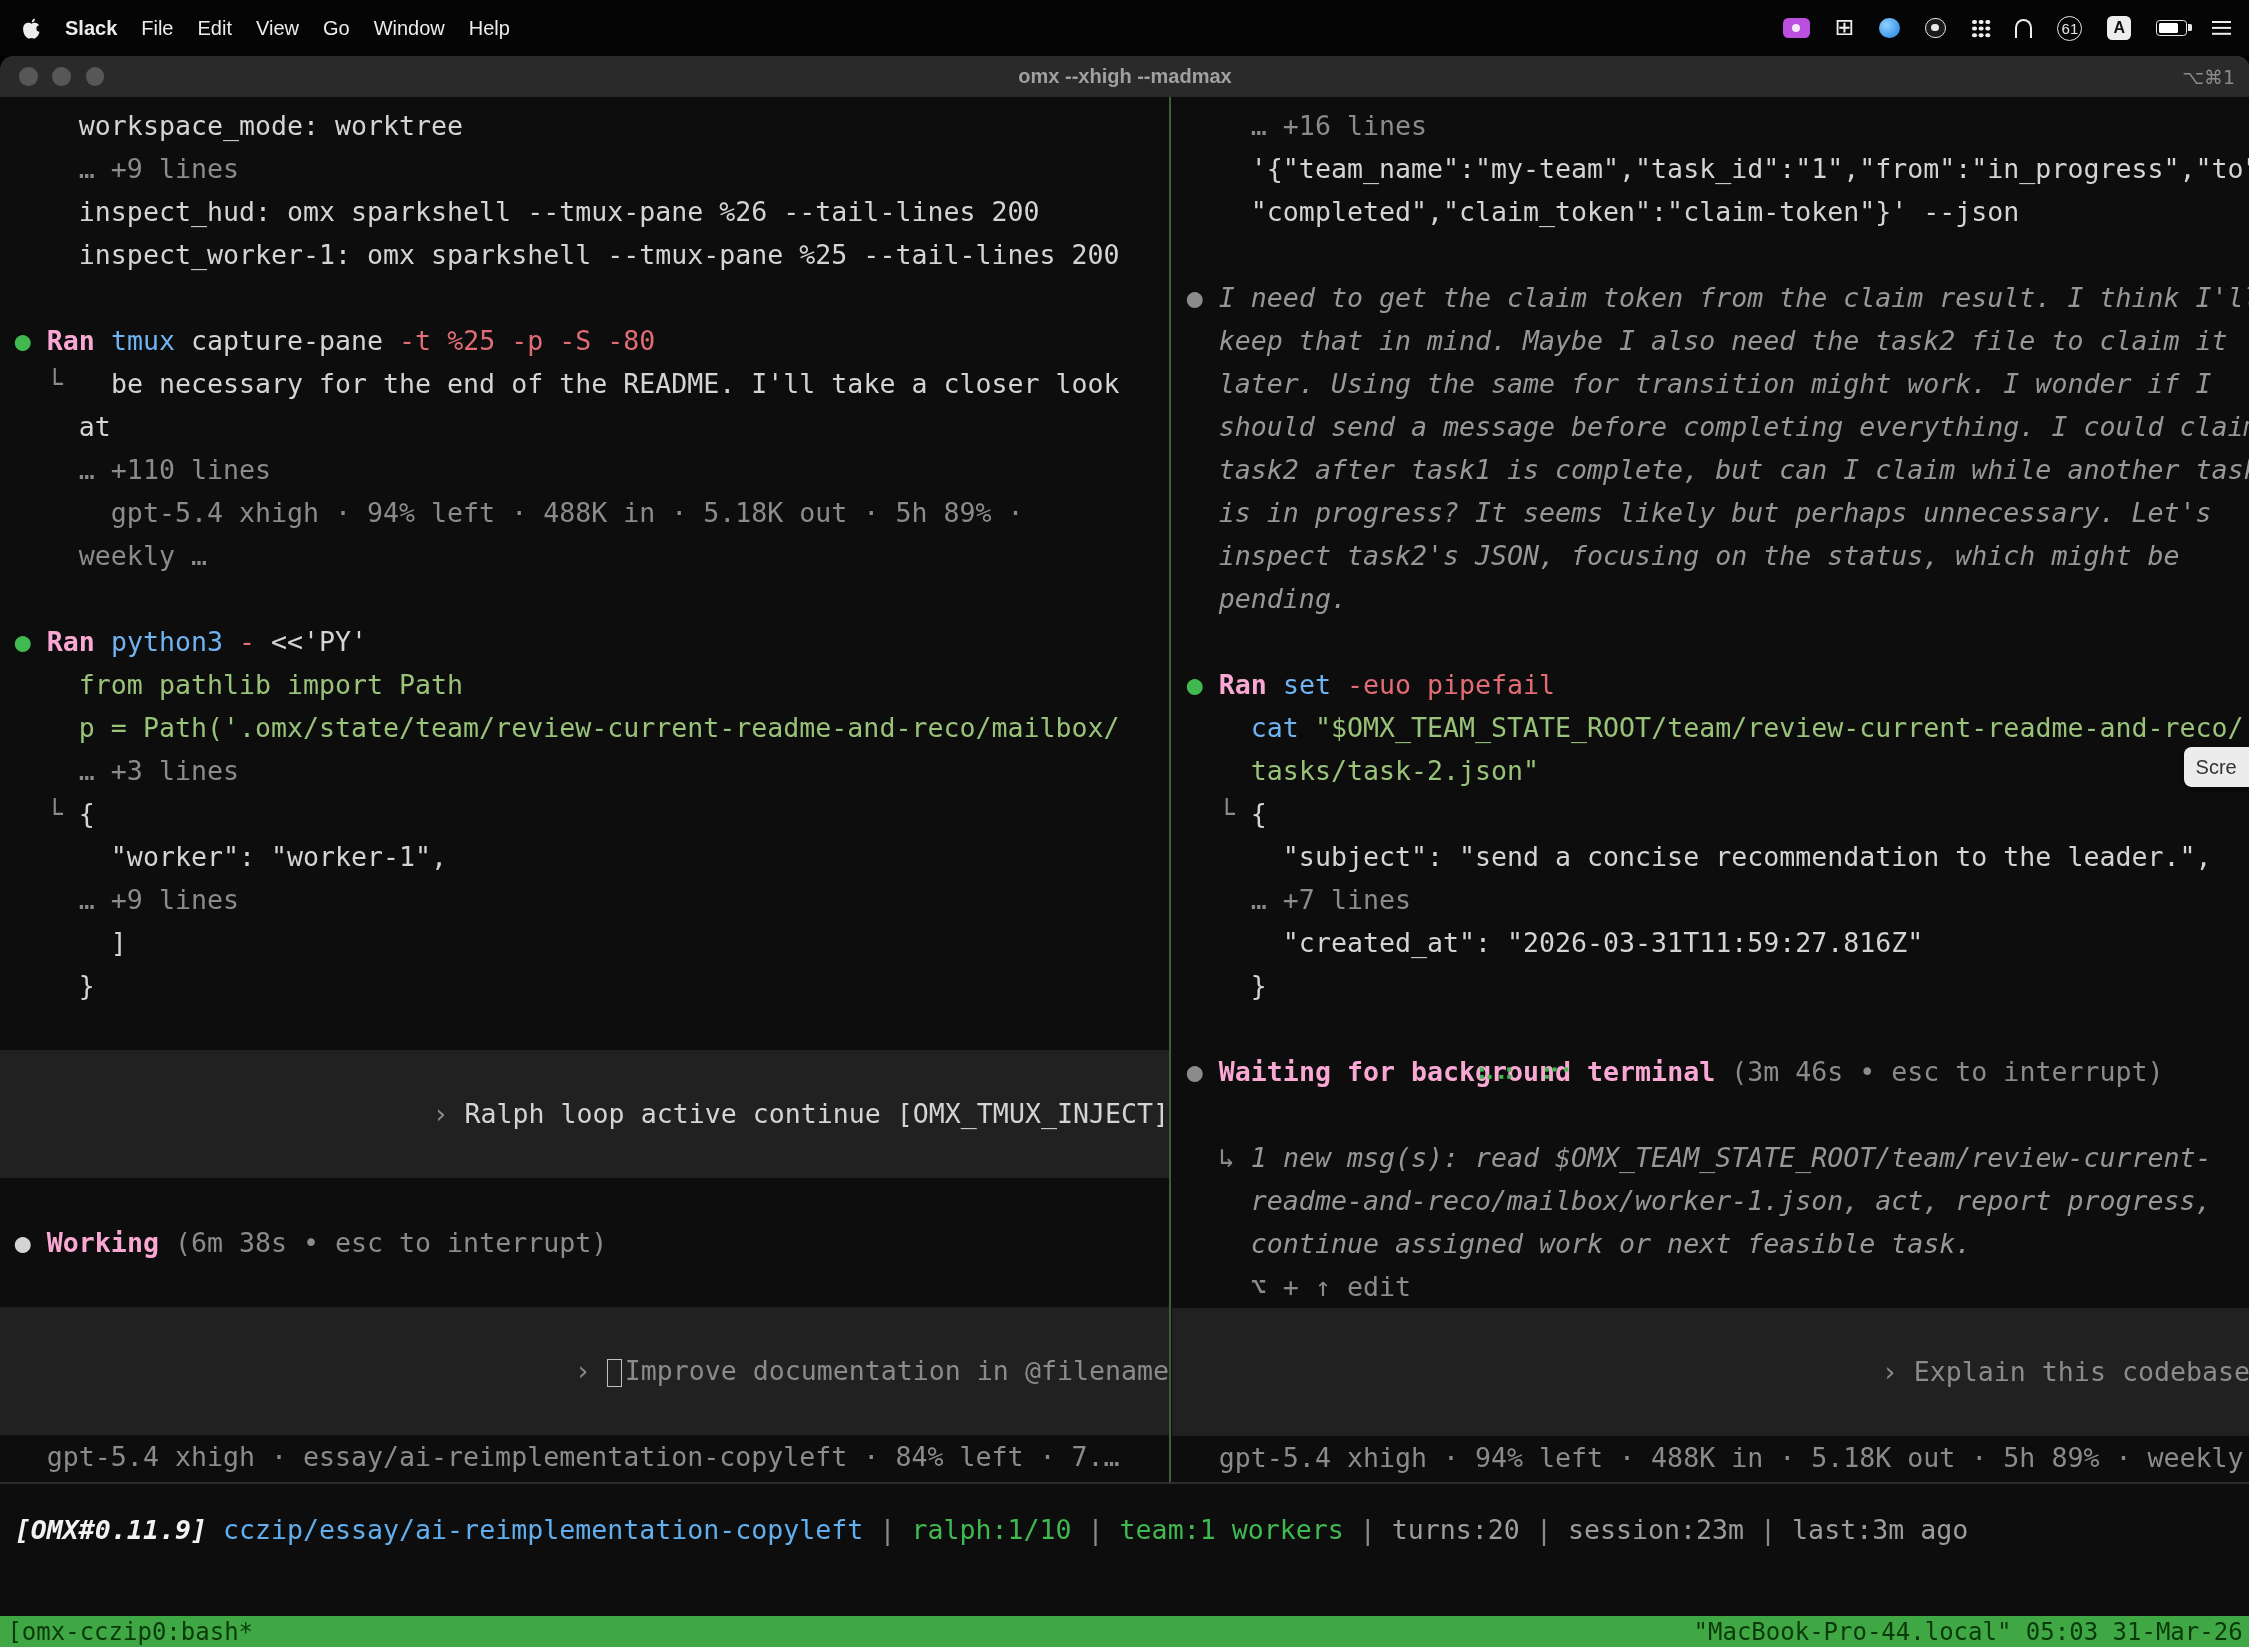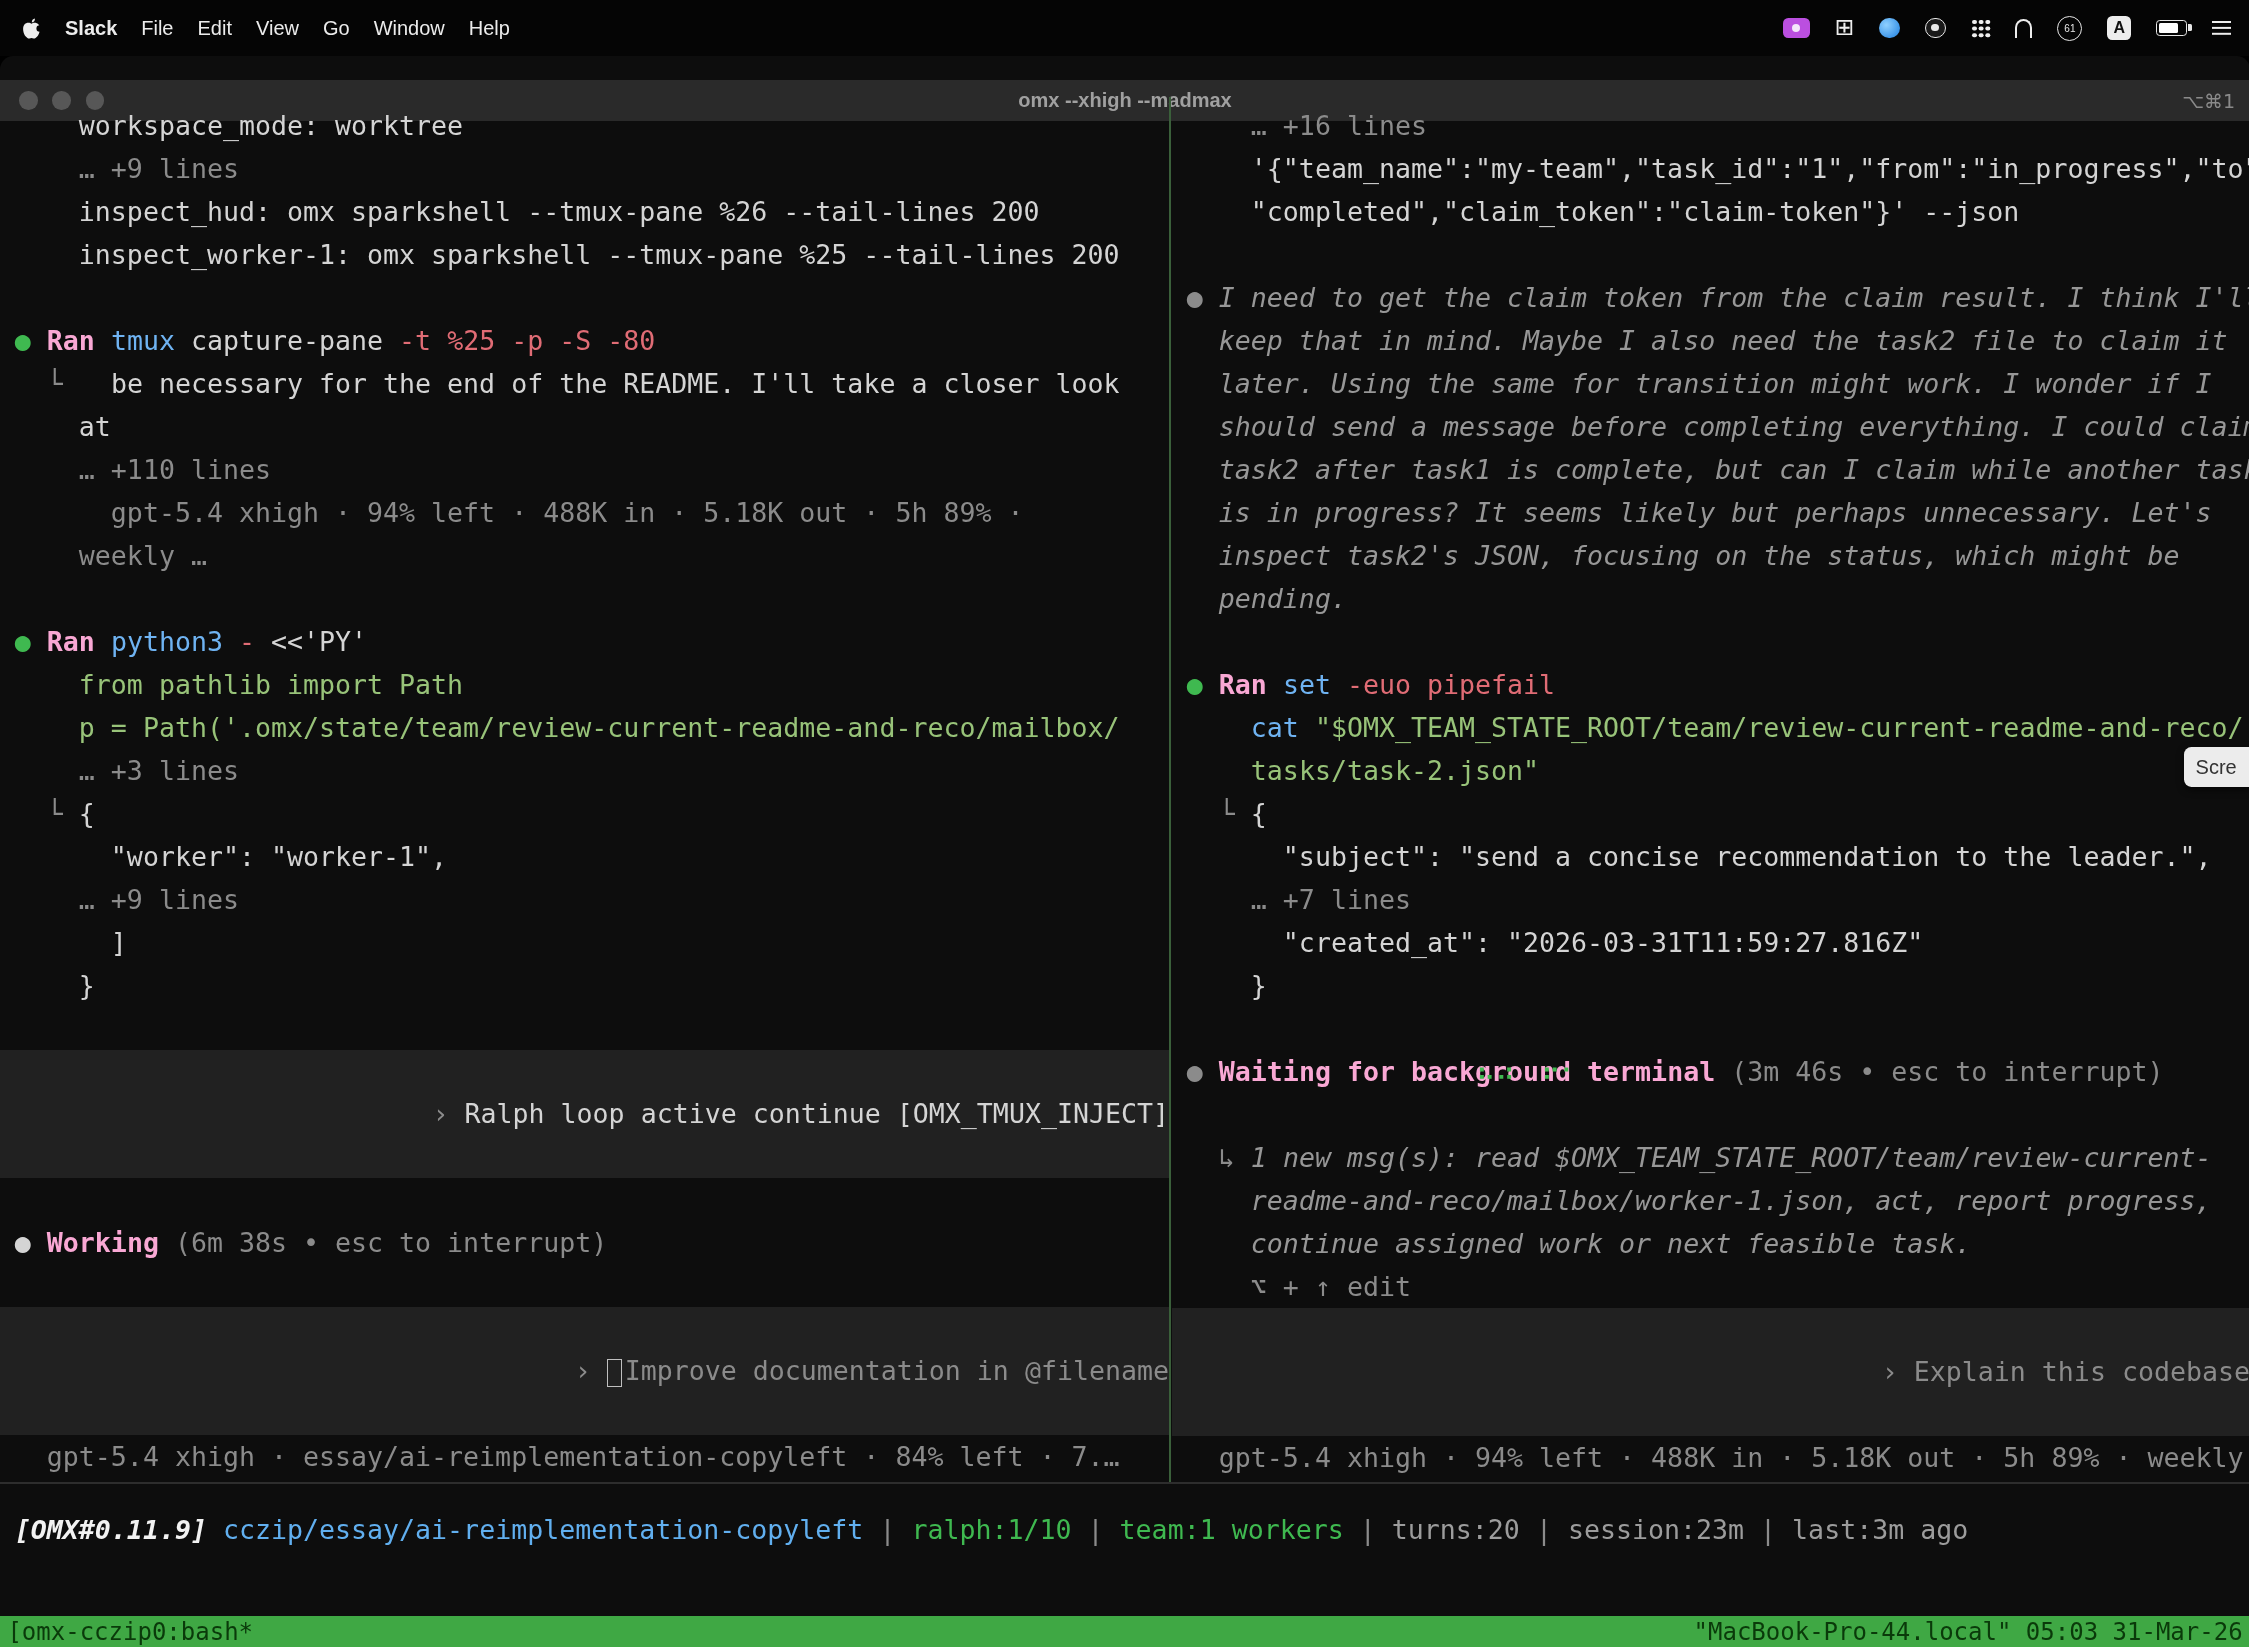--- a/index.html
+++ b/index.html
@@ -18,34 +18,34 @@
   .rec::after{content:"";position:absolute;left:8.9px;top:5.9px;width:8px;height:8px;border-radius:50%;background:#f4e6fb;}
   .gridglyph{font-size:23.6px;color:#eee;line-height:1;font-family:"DejaVu Sans",sans-serif;}
   .bluecircle{width:20.7px;height:20.7px;border-radius:50%;background:radial-gradient(circle at 35% 35%,#8fd0ff,#1d7fe0);display:inline-block;}
   .darkcircle{width:20.7px;height:20.7px;border-radius:50%;background:#1a1a1a;border:1.5px solid #e8e8e8;box-sizing:border-box;display:inline-block;position:relative;}
   .darkcircle::after{content:"";position:absolute;left:5.2px;top:5.2px;width:7.4px;height:7.4px;border-radius:50%;background:#e8e8e8;}
   .dotswrap{width:19px;height:19px;display:inline-block;position:relative;}
   .dots{position:absolute;left:1.5px;top:1.5px;width:4.4px;height:4.4px;border-radius:50%;background:#eee;
     box-shadow:6.6px 0 #eee,13.3px 0 #eee,0 6.6px #eee,6.6px 6.6px #eee,13.3px 6.6px #eee,0 13.3px #eee,6.6px 13.3px #eee,13.3px 13.3px #eee;}
   .ghost{width:17.7px;height:19px;border:2.2px solid #ededed;border-bottom:none;border-radius:8.9px 8.9px 0 0;display:inline-block;box-sizing:border-box;}
   .badge61{width:25px;height:25px;border:1.5px solid #e6e6e6;border-radius:50%;color:#e6e6e6;
-    font-size:10px;display:inline-flex;align-items:center;justify-content:center;box-sizing:border-box;}
+    font-size:15px;display:inline-flex;align-items:center;justify-content:center;box-sizing:border-box;}
   .inputsrc{width:23.6px;height:23.6px;background:#ededed;color:#111;border-radius:5.2px;font-weight:bold;
     font-size:16px;display:inline-flex;align-items:center;justify-content:center;}
   .battery{width:31px;height:15.5px;border:1.5px solid #e8e8e8;border-radius:3.7px;position:relative;display:inline-block;box-sizing:border-box;}
   .battery::after{content:"";position:absolute;right:-5.9px;top:3px;width:3.7px;height:6.6px;background:#e8e8e8;border-radius:0 1.5px 1.5px 0;}
   .battery::before{content:"";position:absolute;left:1.5px;top:1.5px;bottom:1.5px;width:19px;background:#fff;border-radius:1.5px;}
   .mlines{width:19px;height:2.2px;background:#eee;display:inline-block;position:relative;margin-top:-11.8px;
     box-shadow:0 5.9px #eee,0 11.8px #eee;}
 
   
   .window{position:absolute;top:56px;left:0;right:0;bottom:0;background:#0d0d0d;
     border-radius:13.3px 13.3px 0 0;overflow:hidden;}
   .titlebar{height:41px;background:#2a2a2a;position:relative;display:flex;align-items:center;justify-content:center;
-    font-family:"Liberation Sans",sans-serif;margin-top:24px;}
+    font-family:"Liberation Sans",sans-serif;}
   .wtitle{color:#a0a0a0;font-size:20px;font-weight:bold;}
   .lights{position:absolute;left:19px;top:0;height:100%;display:flex;align-items:center;gap:14.8px;}
   .light{width:18.5px;height:18.5px;border-radius:50%;background:#575757;display:inline-block;}
   .shortcut{position:absolute;right:14.8px;top:0;height:100%;display:flex;align-items:center;color:#8a8a8a;
     font-size:19px;font-family:"DejaVu Sans",sans-serif;}
 
   
   .term{position:absolute;top:41px;left:0;right:0;bottom:0;font-size:26.6px;color:#d4d4d4;}
   .pane{position:absolute;top:0;height:1377px;padding-top:7.4px;box-sizing:border-box;overflow:hidden;}
   .pleft{left:0;width:1169px;}

